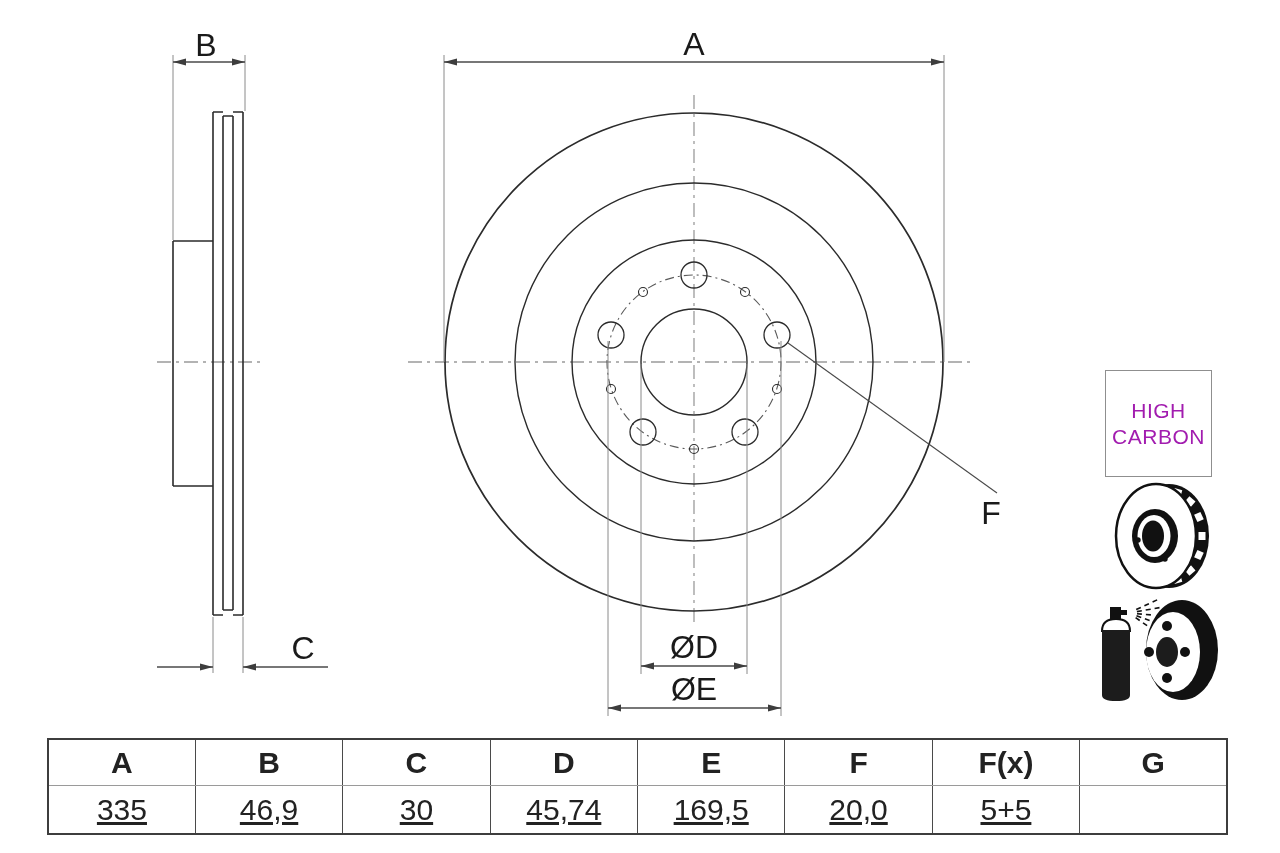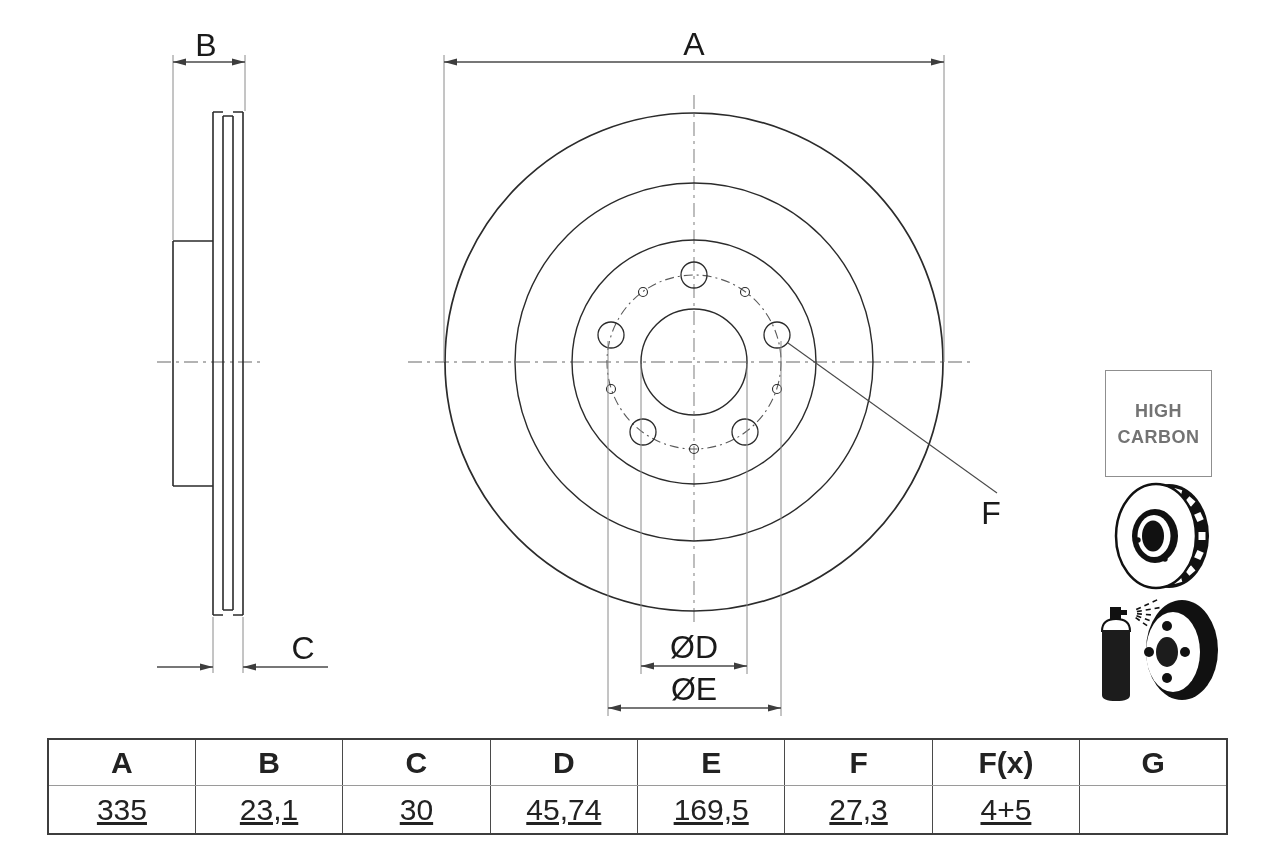--- a/index.html
+++ b/index.html
@@ -3,21 +3,21 @@
 <meta charset="utf-8">
 <style>
   html,body{margin:0;padding:0;background:#fff;}
   .page{position:relative;width:1280px;height:853px;background:#ffffff;overflow:hidden;
         font-family:"Liberation Sans",sans-serif;}
   .drawing{position:absolute;left:0;top:0;}
   .dim-text{font-family:"Liberation Sans",sans-serif;font-size:32px;fill:#1a1a1a;}
   .badge{position:absolute;left:1105px;top:370px;width:107px;height:107px;
          border:1.5px solid #8f8f8f;box-sizing:border-box;display:flex;flex-direction:column;
          align-items:center;justify-content:center;background:#fff;}
-  .badge div{font-size:18px;font-weight:bold;color:#737373;line-height:26px;letter-spacing:.5px;}
+  .badge div{font-size:21px;font-weight:normal;color:#a21caf;line-height:26px;letter-spacing:.5px;}
   .icon-disc{position:absolute;left:1112px;top:480px;}
   .icon-spray{position:absolute;left:1095px;top:597px;}
   table.dims{position:absolute;left:47px;top:738px;width:1181px;height:92px;
              border-collapse:collapse;table-layout:fixed;background:#fff;}
   table.dims th,table.dims td{border-left:1.5px solid #4a4a4a;text-align:center;
              color:#222;padding:0;}
   table.dims th{font-size:30px;font-weight:bold;height:45px;border-bottom:1px solid #9a9a9a;}
   table.dims td{font-size:30px;font-weight:normal;height:47px;text-decoration:underline;}
   table.dims{border:2px solid #3d3d3d;}
 </style>
@@ -192,24 +192,24 @@
         <th>D</th>
         <th>E</th>
         <th>F</th>
         <th>F(x)</th>
         <th>G</th>
       </tr>
     </thead>
     <tbody>
       <tr>
         <td>335</td>
-        <td>23,1</td>
+        <td>46,9</td>
         <td>30</td>
         <td>45,74</td>
         <td>169,5</td>
-        <td>27,3</td>
-        <td>4+5</td>
+        <td>20,0</td>
+        <td>5+5</td>
         <td></td>
       </tr>
     </tbody>
   </table>
 
 </div>
 
 </body></html>

